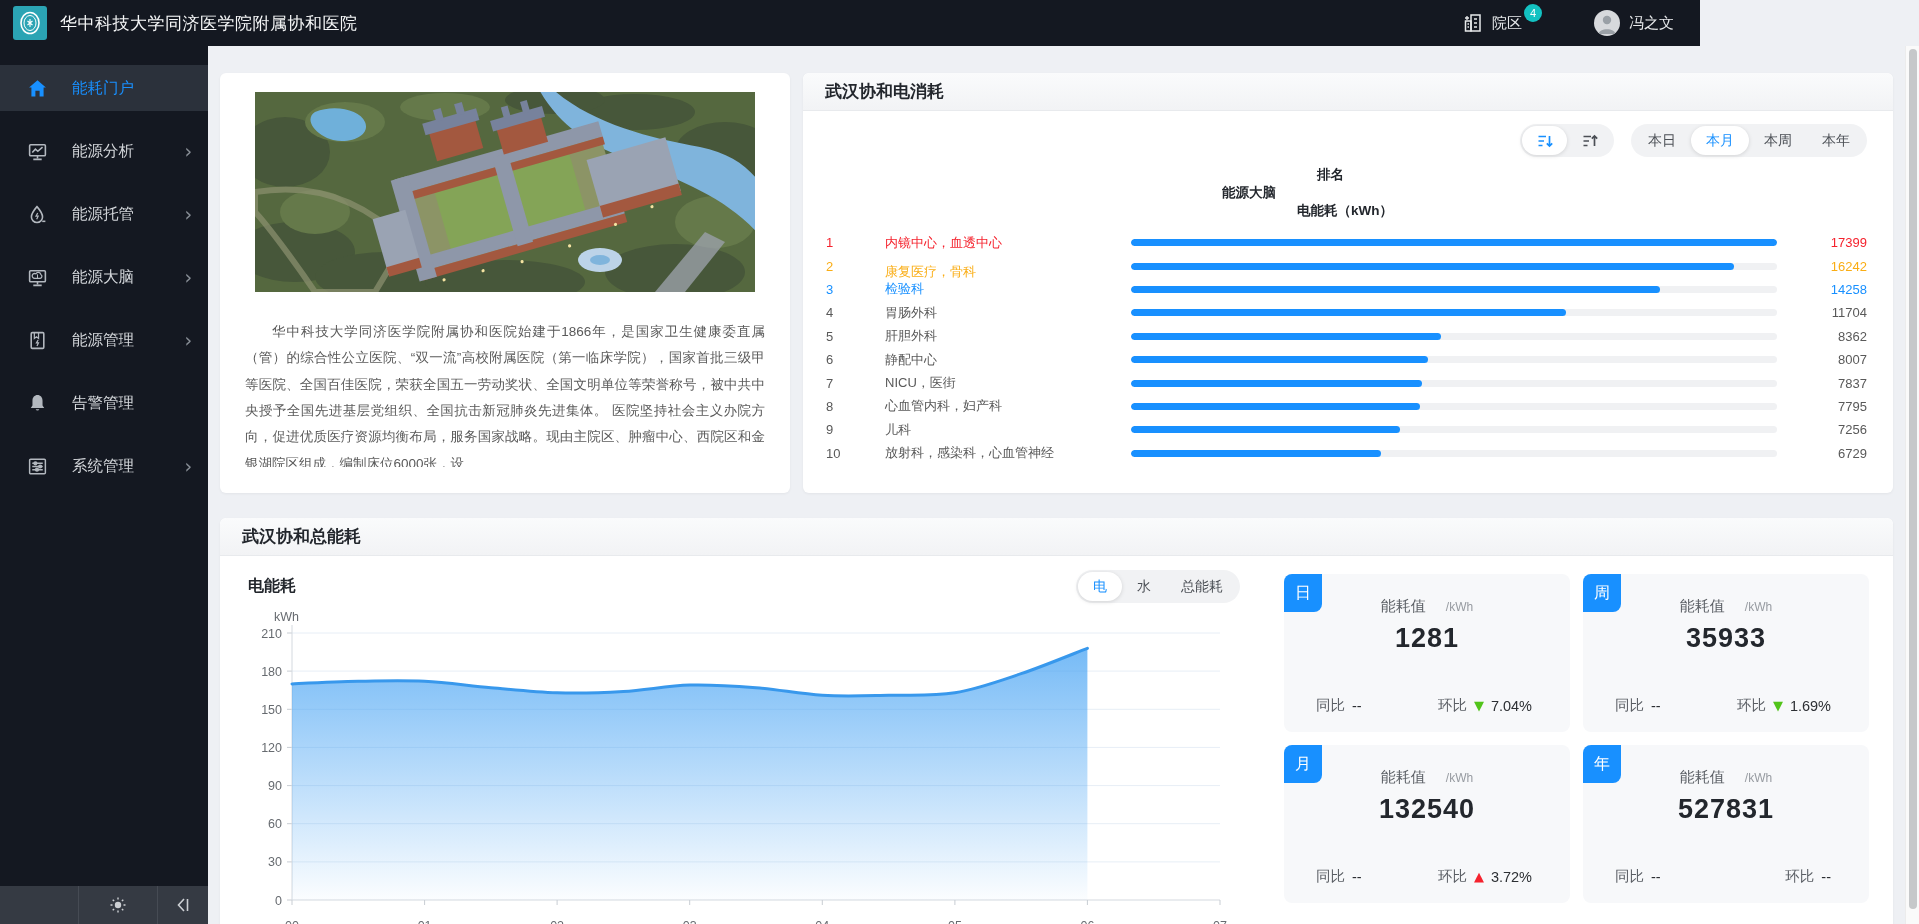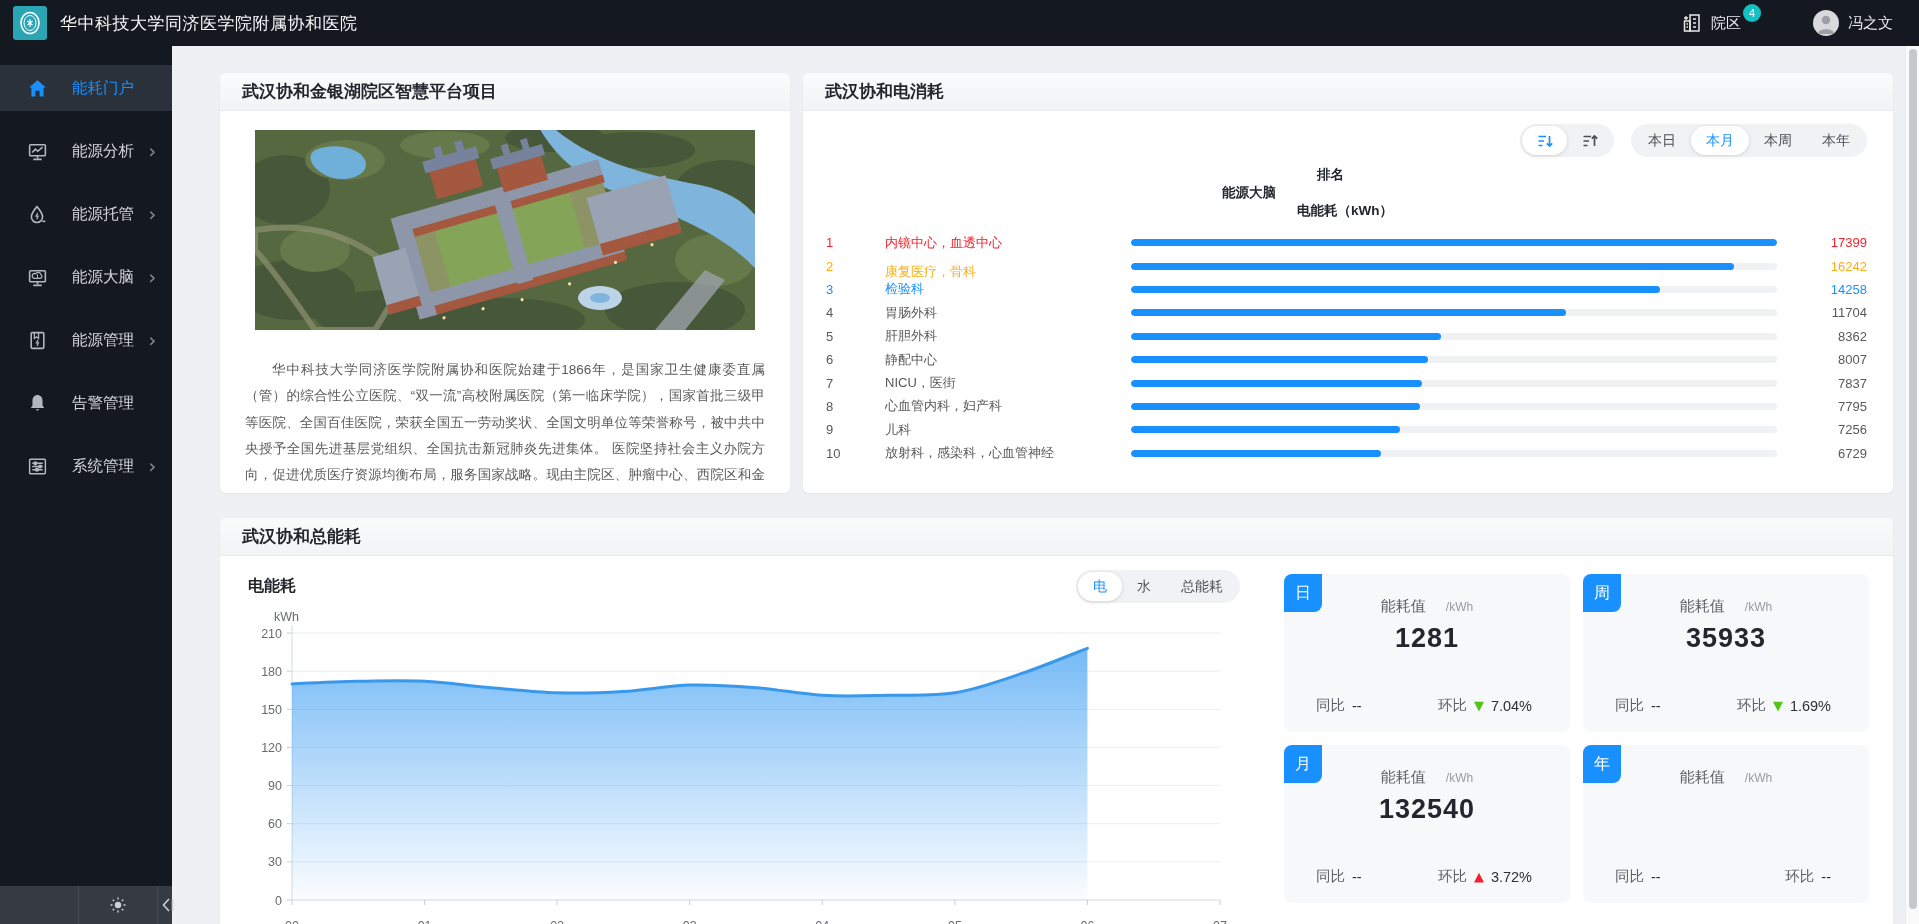--- a/index.html
+++ b/index.html
@@ -1,35 +1,35 @@
 <!DOCTYPE html>
 <html><head>
 <meta charset="utf-8">
 <style>
   * { box-sizing: border-box; margin: 0; padding: 0; }
   html,body { width:1919px; height:924px; overflow:hidden;
     font-family:"Liberation Sans","DejaVu Sans",sans-serif; background:#eef0f4; }
 
   
-  .topbar { position:fixed; top:0; left:0; width:1919px; height:46px; background:#141821;
+  .topbar { position:fixed; top:0; left:0; width:1700px; height:46px; background:#141821;
     display:flex; align-items:center; justify-content:space-between; padding:0 26px 0 13px; z-index:30; }
   .brand { display:flex; align-items:center; gap:13px; }
   .logo { width:34px; height:34px; background:#2ba4b4; border-radius:3px; display:flex; align-items:center; justify-content:center; }
   .app-title { color:#f5f6f7; font-size:17px; letter-spacing:.5px; }
   .topbar-right { display:flex; align-items:center; gap:46px; }
   .campus { display:flex; align-items:flex-start; gap:8px; color:#e8eaec; font-size:15px; cursor:pointer; }
   .campus svg { margin-top:1px; }
   .campus-label { line-height:24px; }
   .badge { background:#13c2c2; color:#fff; font-size:11px; min-width:18px; height:18px; border-radius:9px;
     display:flex; align-items:center; justify-content:center; padding:0 4px; position:relative; top:-7px; left:-6px; }
   .user { display:flex; align-items:center; gap:9px; color:#e8eaec; font-size:15px; cursor:pointer; }
   .avatar { width:26px; height:26px; border-radius:50%; background:#d7d9dc; display:flex; align-items:center; justify-content:center; overflow:hidden; }
 
   
-  .sidebar { position:fixed; left:0; top:46px; bottom:0; width:172px; background:#141821; display:flex; flex-direction:column; z-index:20; }
+  .sidebar { position:fixed; left:0; top:46px; bottom:0; width:208px; background:#141821; display:flex; flex-direction:column; z-index:20; }
   .nav { flex:1; padding-top:19px; }
   .menu-item { height:46px; margin-bottom:17px; display:flex; align-items:center; padding:0 16px 0 27px; cursor:pointer; color:#d4d7db; }
   .menu-item .mi-icon { width:21px; height:21px; color:#b3b8bf; flex:none; }
   .menu-item .mi-label { flex:1; margin-left:24px; font-size:15.5px; }
   .menu-item .chevron { color:#868c94; font-size:19px; line-height:1; font-family:"DejaVu Sans",sans-serif; }
   .menu-item.active { background:#2b313b; }
   .menu-item.active .mi-label, .menu-item.active .mi-icon { color:#1890ff; }
   .sidebar-footer { height:38px; background:#353a43; display:flex; }
   .sf-cell { display:flex; align-items:center; justify-content:center; color:#cdd0d4; cursor:pointer; }
   .sf-cell.c1 { flex:0 0 78px; }
@@ -210,23 +210,20 @@
           <path d="M14.5 4 V16"></path>
         </svg>
     </div>
   </div>
 </aside>
 
 <main class="content">
   <div class="top-row">
 
     <section class="card project-card">
-      <div class="card-header">
-        <span class="card-title">武汉协和金银湖院区智慧平台项目</span>
-      </div>
       <div class="project-body">
         <div class="aerial">
           <svg width="500" height="200" viewBox="0 0 500 200">
             <rect width="500" height="200" fill="#55683f"></rect>
             <g fill="#47573a">
               <ellipse cx="40" cy="160" rx="60" ry="30"></ellipse>
                 <ellipse cx="130" cy="185" rx="70" ry="25"></ellipse>
               <ellipse cx="30" cy="60" rx="45" ry="35"></ellipse>
                 <ellipse cx="250" cy="190" rx="80" ry="22"></ellipse>
               <ellipse cx="420" cy="180" rx="70" ry="28"></ellipse>
@@ -536,20 +533,21 @@
                 <span>环比</span>
                 <span class="trend-icon" style="color: rgb(245, 34, 45);">▲</span>
                 <span class="mom-value">3.72%</span>
               </span>
           </div>
         </div>
 
         <div class="stat-card">
           <span class="stat-badge">年</span>
           <div class="stat-head"><span>能耗值</span><span class="stat-unit">/kWh</span></div>
+          <div class="stat-value">527831</div>
           <div class="stat-foot">
             <span class="foot-part">
                 <span>同比</span>
                 <span class="yoy-value">--</span>
               </span>
             <span class="foot-part">
                 <span>环比</span>
                 <span class="mom-value">--</span>
               </span>
           </div>

